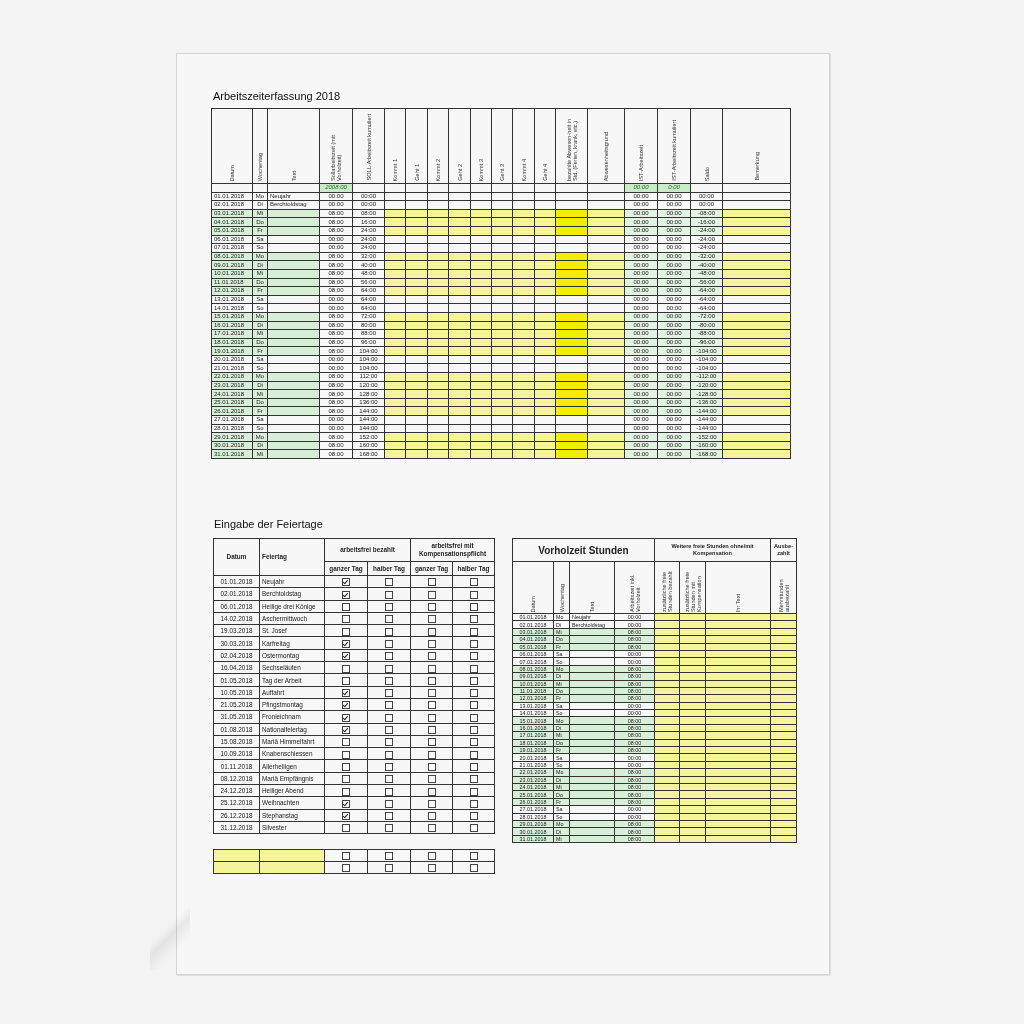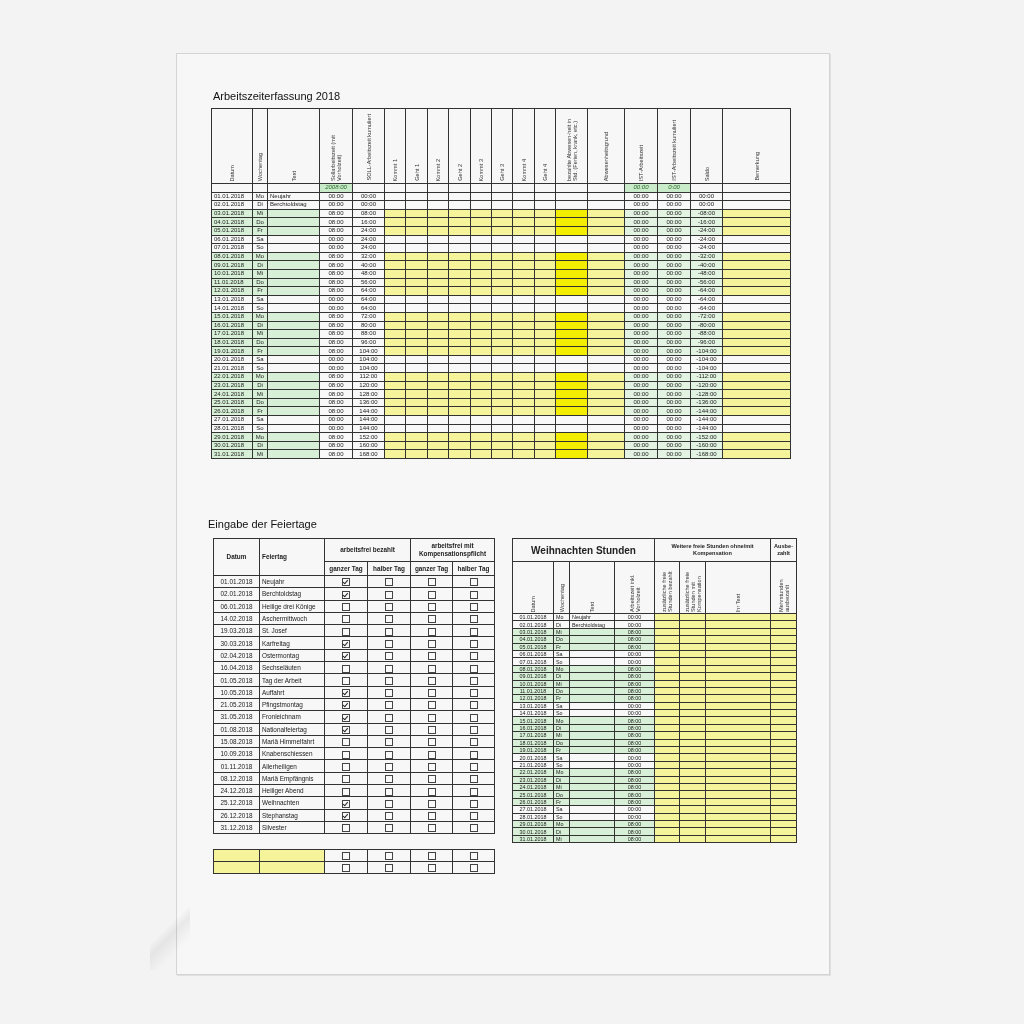--- a/index.html
+++ b/index.html
@@ -760,21 +760,21 @@
         <td class="byellow"></td>
         <td class="yellow"></td>
         <td class="lgreen c">00:00</td>
         <td class="lgreen c">00:00</td>
         <td class="lgreen c">-168:00</td>
         <td class="yellow"></td>
       </tr>
     </tbody>
 </table>
 
-<div class="title" style="left:208px;top:518px;">Eingabe der Feiertage</div>
+<div class="title" style="left:214px;top:518px;">Eingabe der Feiertage</div>
 
 <table id="t2">
   <colgroup>
       <col style="width:46px">
       <col style="width:65px">
       <col style="width:43px">
       <col style="width:43px">
       <col style="width:42px">
       <col style="width:42px">
     </colgroup>
@@ -999,21 +999,21 @@
       <col style="width:16px">
       <col style="width:45px">
       <col style="width:40px">
       <col style="width:25px">
       <col style="width:26px">
       <col style="width:65px">
       <col style="width:26px">
     </colgroup>
   <tbody>
     <tr class="h1">
-      <td colspan="4" class="big">Weihnachten Stunden</td>
+      <td colspan="4" class="big">Vorholzeit Stunden</td>
       <td colspan="3">Weitere freie Stunden ohne/mit Kompensation</td>
       <td>Ausbe-zahlt</td>
     </tr>
     <tr class="h2" id="t3hdr">
         <td class="hc"><span class="vt">Datum</span></td>
         <td class="hc"><span class="vt">Wochentag</span></td>
         <td class="hc"><span class="vt">Text</span></td>
         <td class="hc"><span class="vt">Arbeitszeit inkl. Vorholzeit</span></td>
         <td class="hc"><span class="vt">zusätzliche freie Stunden bezahlt</span></td>
         <td class="hc"><span class="vt">zusätzliche freie Stunden mit Kompensation</span></td>

